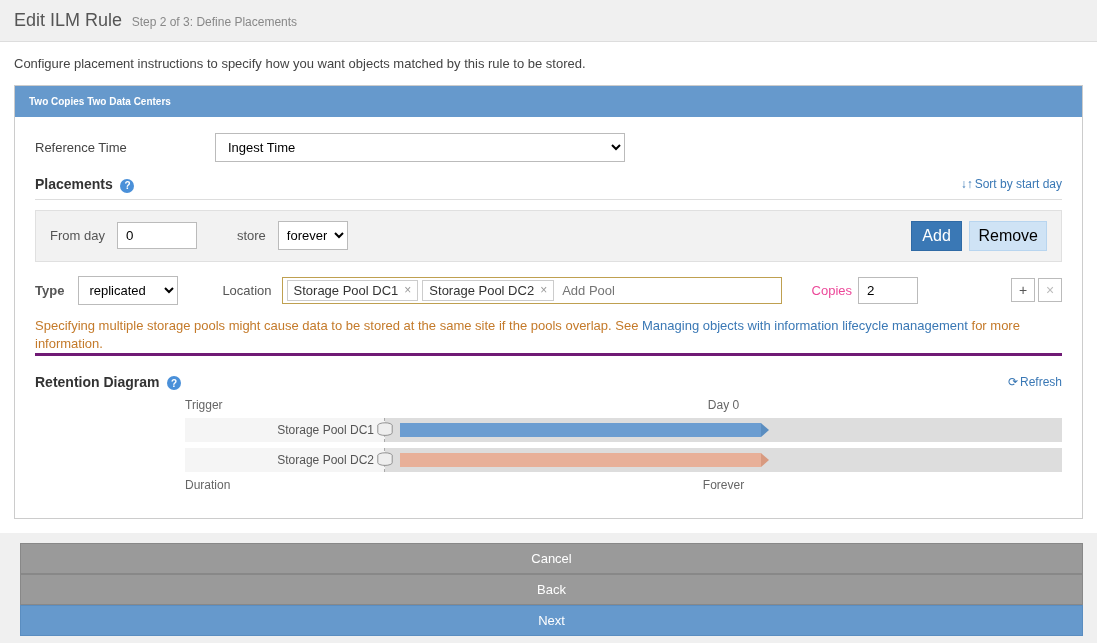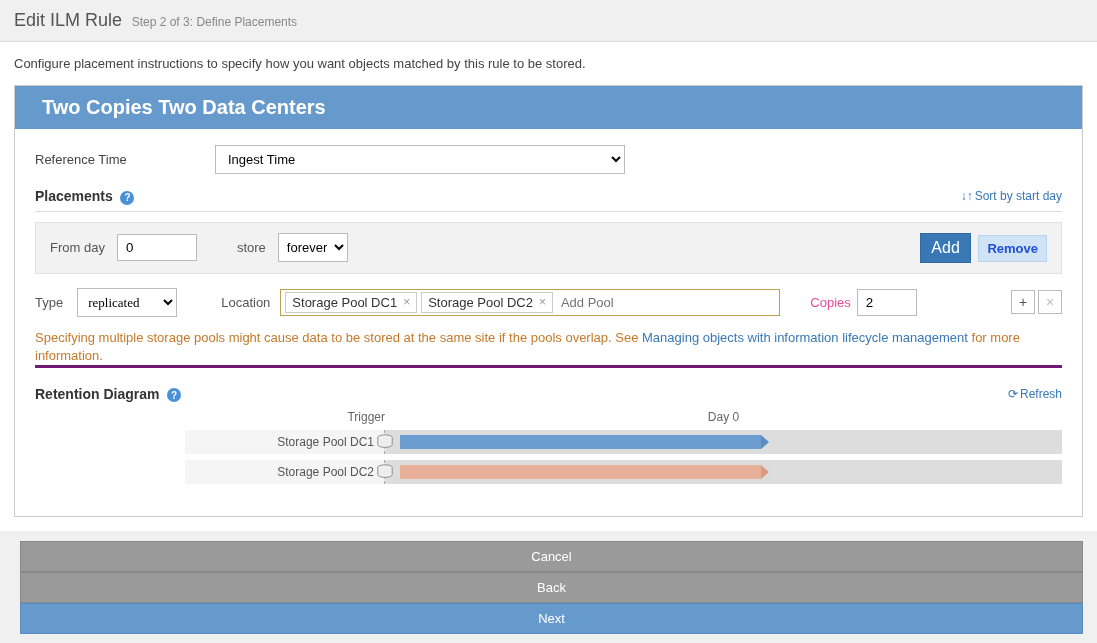--- a/index.html
+++ b/index.html
@@ -2,60 +2,60 @@
 <html><head>
 <meta charset="utf-8">
 <style>
 * { box-sizing: border-box; margin: 0; padding: 0; }
 body { font-family: Arial, Helvetica, sans-serif; font-size: 13px; color: #333; background: #fff; }
 .page-header { background: #f0f0f0; border-bottom: 1px solid #ddd; padding: 10px 14px; }
 .page-header h1 { font-size: 18px; font-weight: normal; color: #555; display: inline; }
 .page-header .step { font-size: 12px; color: #888; margin-left: 6px; }
 .intro { padding: 14px; color: #444; }
 .panel { margin: 0 14px 14px 14px; border: 1px solid #ccc; }
-.panel-header { background: #6699cc; color: #fff; padding: 10px 27px; font-size: 20px; font-weight: bold; }
+.panel-header { background: #6699cc; color: #fff; padding: 10px 14px; font-size: 10px; font-weight: bold; }
 .panel-body { padding: 16px 20px; background: #fff; }
 .row { display: flex; align-items: center; margin-bottom: 14px; }
 .label { width: 180px; color: #444; }
 .select-wide { width: 410px; padding: 5px 8px; border: 1px solid #bbb; background: #fff; font-size: 13px; }
 .section-label { display: flex; align-items: center; justify-content: space-between; border-bottom: 1px solid #ddd; padding-bottom: 6px; margin-bottom: 10px; }
 .section-label h2 { font-size: 14px; font-weight: bold; color: #333; display: inline; }
 .help-icon { display:inline-flex; align-items:center; justify-content:center; width: 14px; height: 14px; border-radius: 50%; background: #4a90d9; color: #fff; font-size: 10px; font-weight: bold; margin-left: 4px; }
 .sort-link { color: #3a78b5; font-size: 12px; cursor: pointer; }
 .sort-link .sort-icon { margin-right: 2px; }
 .placement-box { background: #f2f2f2; border: 1px solid #e0e0e0; padding: 10px 14px; display:flex; align-items:center; }
 .placement-box .lbl { color: #555; margin-right: 12px; }
 .num-input { width: 80px; padding: 5px 8px; border: 1px solid #bbb; text-align: left; }
 .placement-box .spacer { width: 40px; }
 .select-small { width: 70px; padding: 5px 4px; border: 1px solid #bbb; background: #fff; font-size: 13px; }
 .placement-box .right-buttons { margin-left: auto; }
 .btn-add { background: #3a78b5; color: #fff; border: 1px solid #2f6aa5; padding: 5px 10px; font-size: 16px; cursor: pointer; }
-.btn-remove { background: #cfe3f5; color: #1d4ed8; border: 1px solid #b8d5ef; padding: 5px 8px; font-size: 13px; margin-left: 4px; cursor: default; font-weight: bold; }
+.btn-remove { background: #cfe3f5; color: #000000; border: 1px solid #b8d5ef; padding: 5px 8px; font-size: 16px; margin-left: 4px; cursor: default; }
 .type-row { display:flex; align-items:center; padding: 14px 0 6px 0; }
-.type-row .lbl { color: #555; margin-right: 14px; }
-.select-type { width: 100px; padding: 5px 6px; border: 1px solid #bbb; background: #fff; font-size: 13px; font-family: Liberation Serif, serif; }
+.type-row .lbl { color: #555; margin-right: 14px; font-weight: bold; }
+.select-type { width: 100px; padding: 5px 6px; border: 1px solid #bbb; background: #fff; font-size: 13px; }
 .type-row .lbl-loc { margin-left: 44px; margin-right: 10px; color: #555; }
 .pool-box { display:flex; align-items:center; border: 1px solid #bfa050; background: #fff; padding: 2px 4px; width: 500px; }
 .pool-tag { display:flex; align-items:center; border: 1px solid #ccc; padding: 2px 6px; margin-right: 4px; font-size: 13px; color:#333; }
 .pool-tag .x { color:#999; margin-left:6px; font-size:12px; cursor:pointer; }
 .pool-input { border:none; outline:none; flex:1; font-size:13px; color:#888; padding:2px 4px; }
 .type-row .lbl-cop { margin-left: 30px; margin-right: 6px; color:#ec4899; }
 .copies-input { width:60px; padding:5px 8px; border:1px solid #bbb; }
 .type-row .far-right { margin-left:auto; display:flex; }
 .icon-btn { width:24px; height:24px; border:1px solid #bbb; background:#fff; display:flex; align-items:center; justify-content:center; cursor:pointer; margin-left:3px; font-size:14px; color:#555; }
 .icon-btn.disabled { color:#bbb; cursor:default; }
 .warning { color: #c47a2a; font-size: 13px; padding: 6px 0 0 0; border-bottom:3px solid #701a75; line-height:1.4; }
 .warning a { color: #3a78b5; text-decoration:none; }
 .retention-head { display:flex; align-items:center; justify-content:space-between; margin-top:18px; margin-bottom:8px; }
 .retention-head h2 { font-size: 14px; font-weight:bold; color:#333; display:inline; }
 .refresh-link { color:#3a78b5; font-size:12px; cursor:pointer; }
 .refresh-link .ref-icon { margin-right:2px; }
 .diagram { padding: 0 0 10px 150px; }
 .diagram .axis-row { display:flex; font-size:12px; color:#666; }
-.diagram .label-col { width:200px; text-align:right; }
+.diagram .label-col { width:200px; text-align:left; }
 .diagram .mark-col { flex:1;text-align:center; }
 .diagram .day0 { position:relative; left:0; }
 .bar-row { display:flex; align-items:center; background:#ddd; height:24px; margin:6px 0; position:relative; }
 .bar-row .pool-label { width:200px; text-align:right; padding-right:10px; font-size:12px; color:#555; background:#f5f5f5; height:100%; display:flex; align-items:center; justify-content:flex-end; border-right:1px dashed #aaa; }
 .disk-icon { width:18px; height:18px; margin-left:-9px; z-index:2; }
 .bar-track { flex:1; height:100%; background:#ddd; position:relative; display:flex; align-items:center; }
 .bar-fill { height:14px; margin-left:6px; position:relative; }
 .bar-fill.blue { background:#6b9dd1; width:54%; }
 .bar-fill.orange { background:#e8b099; width:54%; }
 .bar-fill .arrow { position:absolute; right:-8px; top:0; width:0; height:0; border-top:7px solid transparent; border-bottom:7px solid transparent; }
@@ -178,20 +178,24 @@
             <ellipse cx="10" cy="5" rx="8" ry="3" fill="#eee" stroke="#888"></ellipse>
             <path d="M2 5 v8 a8 3 0 0 0 16 0 v-8" fill="#eee" stroke="#888"></path>
           </svg>
         <div class="bar-track">
             <div class="bar-fill orange">
               <div class="arrow"></div>
             </div>
           </div>
       </div>
 
+      <div class="dur-row">
+        <div class="dlabel">Duration</div>
+        <div class="dval">Forever</div>
+      </div>
     </div>
 
   </div>
 </div>
 
 <div class="footer">
   <button>Cancel</button>
   <button>Back</button>
   <button class="next">Next</button>
 </div>

